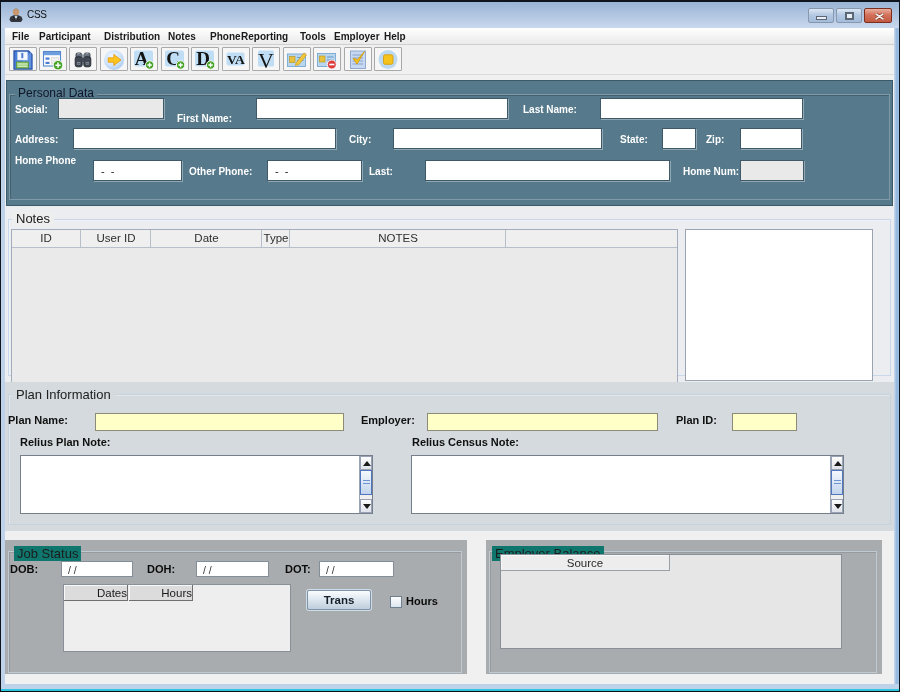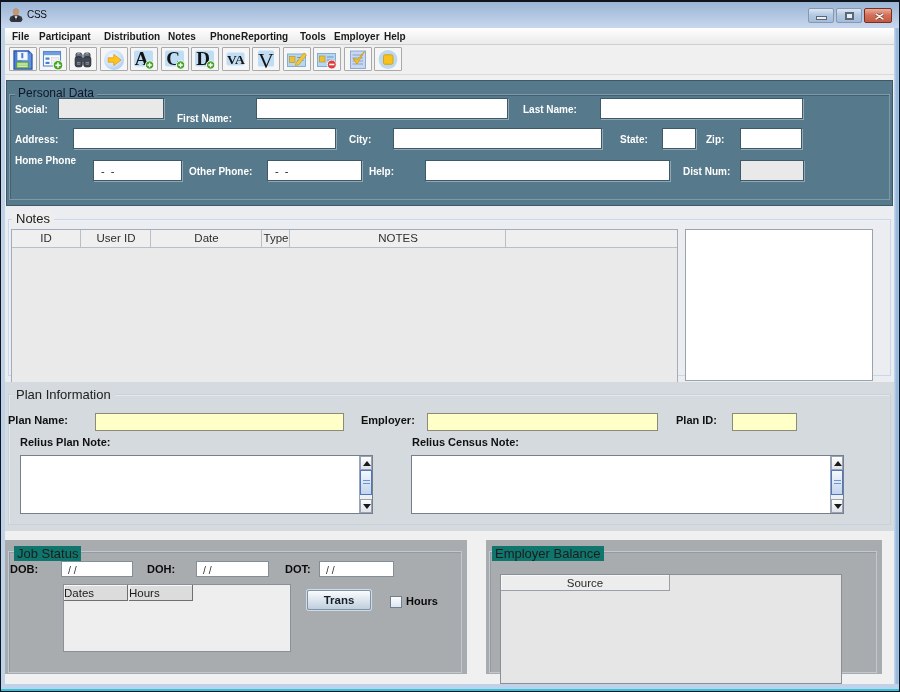--- a/index.html
+++ b/index.html
@@ -68,26 +68,26 @@
 #bottom{position:absolute;left:0;top:503px;width:889px;height:153px;background:#f0f0f0}
 .gpanel{position:absolute;top:9px;height:134px;background:#a9acae}
 .gpanel .tb{position:absolute;left:3px;top:11px;border:1px solid #bfc9d1;box-shadow:inset 1px 1px 0 #949a9e}
 .gpanel .t{position:absolute;top:6px;font-size:13px;color:#1c1c1c;background:#0f766e;padding:0 3px}
 #jobpanel{left:0px;width:462px}
 #acctpanel{left:481px;width:396px}
 #jobpanel label{position:absolute;font-weight:bold;font-size:11px;color:#0a0a0a}
 .jfield{position:absolute;height:16px;background:#fff;border:1px solid #848e98}
 .jfield .ph{position:absolute;left:6px;top:2px;font-size:10.5px;color:#333}
 #jtable{position:absolute;left:58px;top:44px;width:228px;height:68px;background:#eeeeee;border:1px solid #8a9098}
-.jhcell{position:absolute;top:0;height:16px;background:#dcdcdc;border-right:1px solid #6f6f6f;border-bottom:1px solid #6f6f6f;box-shadow:inset 1px 1px 0 #f8f8f8;font-size:11.5px;color:#1a1a1a;text-align:left;line-height:16px}
+.jhcell{position:absolute;top:0;height:16px;background:#dcdcdc;border-right:1px solid #6f6f6f;border-bottom:1px solid #6f6f6f;box-shadow:inset 1px 1px 0 #f8f8f8;font-size:11.5px;color:#1a1a1a;text-align:right;line-height:16px}
 #transbtn{position:absolute;left:302px;top:50px;width:64px;height:20px;border:1px solid #7f94a8;border-radius:2px;background:linear-gradient(#fafcfe,#dfe8f0 45%,#bfcedd);box-shadow:0 0 0 1px #cfdce8}
 #transbtn span{position:absolute;left:0;top:3px;width:100%;text-align:center;font-weight:bold;font-size:11.5px;color:#16202a}
 #hourschk{position:absolute;left:385px;top:56px;width:12px;height:12px;background:linear-gradient(#fdfdfd,#dce6f0);border:1px solid #6f7f8f}
 #hourslbl{position:absolute;left:401px;top:55px;font-weight:bold;font-size:11px;color:#0a0a0a}
-#atable{position:absolute;left:14px;top:34px;width:342px;height:110px;background:#e6e6e6;border:1px solid #8a9098}
+#atable{position:absolute;left:14px;top:14px;width:342px;height:95px;background:#e6e6e6;border:1px solid #8a9098}
 .ahcell{position:absolute;top:0;height:16px;background:#ededed;border-right:1px solid #9aa0a8;border-bottom:1px solid #9aa0a8;box-shadow:inset 1px 1px 0 #f8f8f8;font-size:11.5px;color:#2a2a2a;text-align:center;line-height:16px}
 </style>
 </head>
 <body>
 <div id="frame">
   <div id="titlebar"></div>
   <svg id="titleicon" viewBox="0 0 14 15">
     <ellipse cx="7" cy="12.2" rx="6.4" ry="4.2" fill="#33363c"></ellipse>
     <circle cx="7" cy="5.2" r="3.1" fill="#c9976e"></circle>
     <path d="M3.9 5 A3.1 3.1 0 0 1 10.1 5 L10.1 3.6 A3.4 3.4 0 0 0 3.9 3.6 Z" fill="#9b7046"></path>
@@ -267,23 +267,23 @@
       <div class="pfield" style="left:733px;top:47px;width:62px"></div>
 
       <label style="left:8px;top:74px">Home Phone</label>
       <div class="pfield" style="left:86px;top:79px;width:89px">
           <span class="ph">- &nbsp;-</span>
         </div>
       <label style="left:182px;top:85px">Other Phone:</label>
       <div class="pfield" style="left:260px;top:79px;width:95px">
           <span class="ph">- &nbsp;-</span>
         </div>
-      <label style="left:362px;top:85px">Help:</label>
+      <label style="left:362px;top:85px">Last:</label>
       <div class="pfield" style="left:418px;top:79px;width:245px"></div>
-      <label style="left:676px;top:85px">Dist Num:</label>
+      <label style="left:676px;top:85px">Home Num:</label>
       <div class="pfield gray" style="left:733px;top:79px;width:64px"></div>
     </div>
 
     <div id="notes">
       <div class="tb"></div>
       <div class="sectitle" style="left:7px;top:5px;background:#eeeeee;padding:0 4px">Notes</div>
       <div id="ntable">
         <div id="nhead">
           <div style="left:0;width:69px">ID</div>
           <div style="left:70px;width:69px">User ID</div>

